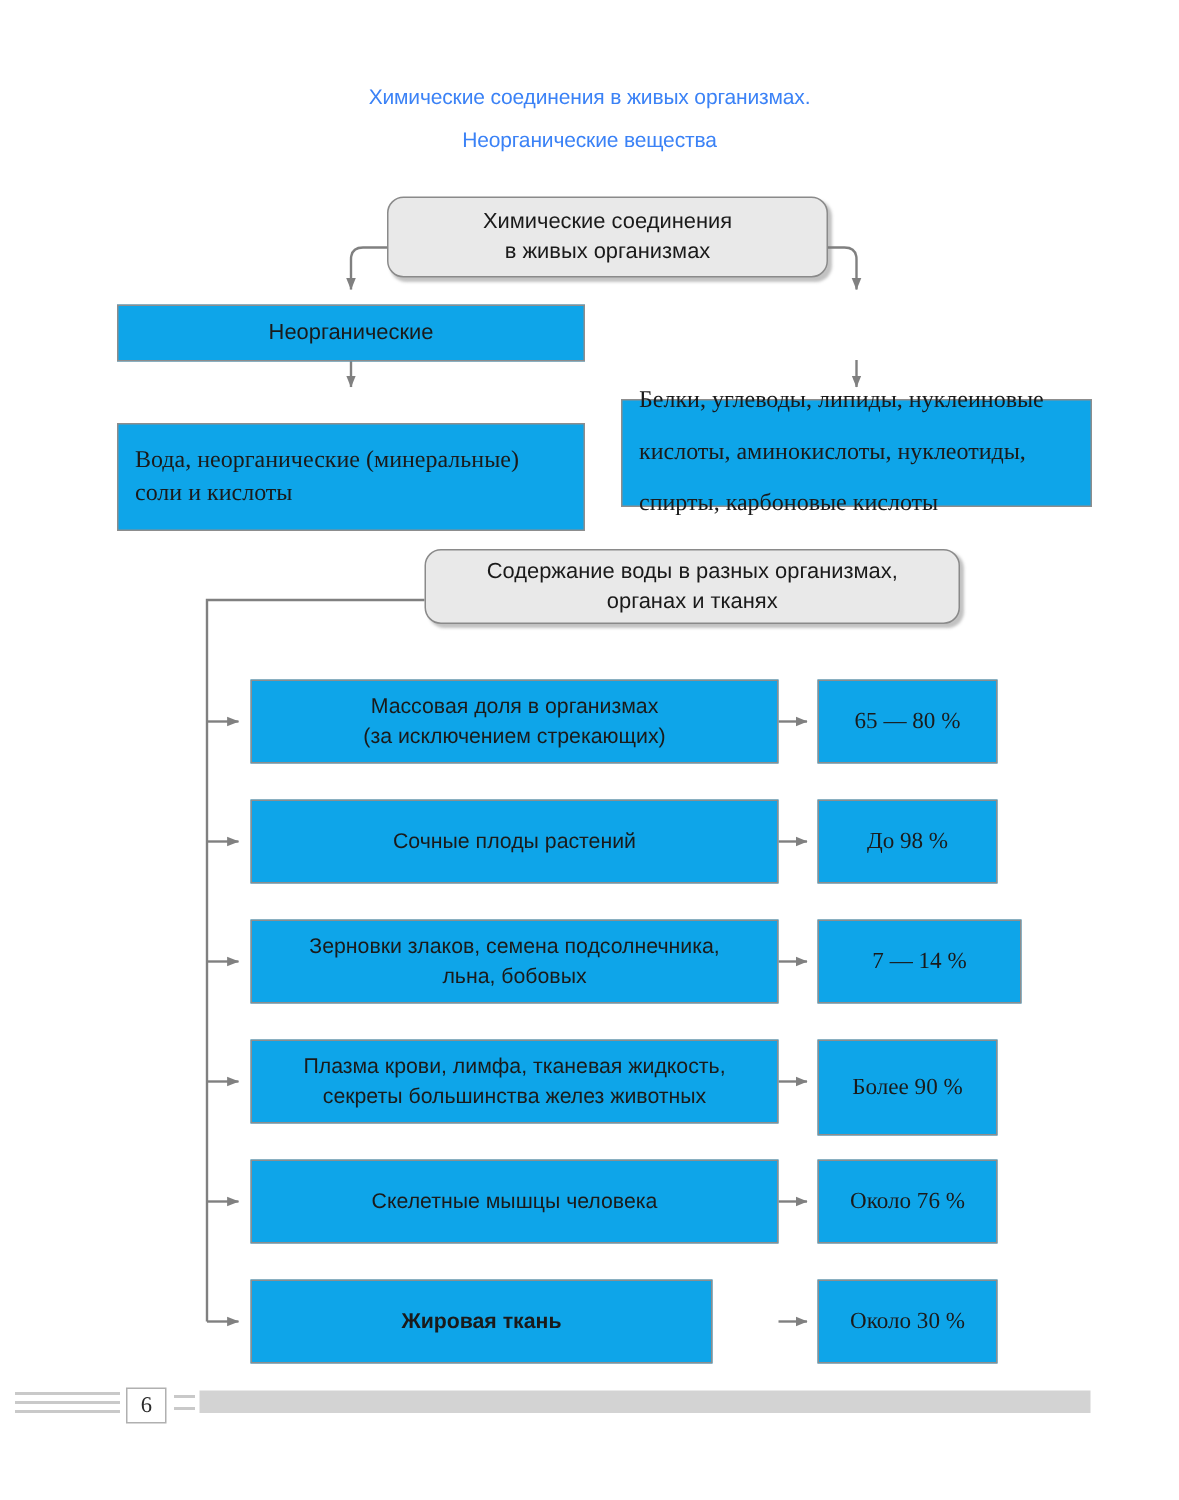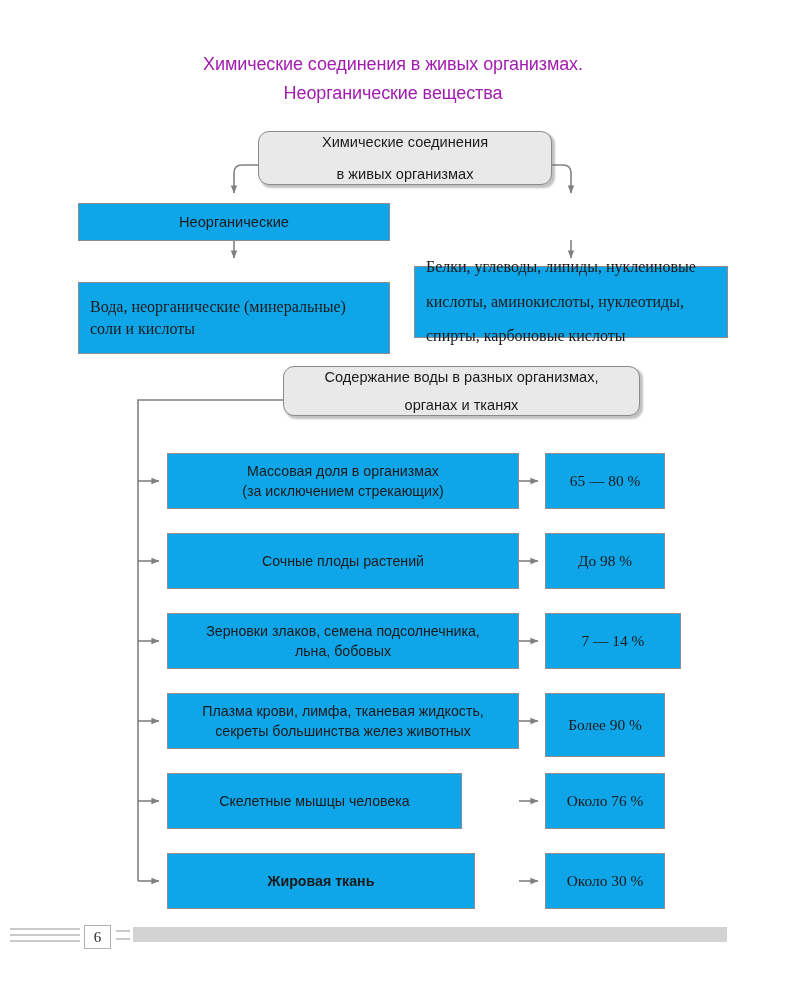--- a/index.html
+++ b/index.html
@@ -24,23 +24,23 @@
   }
 
   
   .title {
     position: absolute;
     left: 0;
     top: 50px;
     width: 786px;
     text-align: center;
     font-family: "Liberation Sans", sans-serif;
-    font-size: 18px;
+    font-size: 14px;
     line-height: 29px;
-    color: #a21caf;
+    color: #3b82f6;
     letter-spacing: -0.1px;
   }
   .title-line { display: block; }
 
   
   .box {
     position: absolute;
     box-sizing: border-box;
     background: #0ea5e9;
     border: 1.5px solid #8d8d8d;
@@ -51,21 +51,20 @@
   }
   .box.left-align {
     justify-content: flex-start;
     text-align: left;
   }
   .rounded {
     border-radius: 11px;
     background: #e9e9e9;
     border: 1.4px solid #8a8a8a;
     box-shadow: 2.5px 2.5px 2px rgba(120,120,120,0.45);
-    justify-content: space-between;
   }
 
   .sans { font-family: "Liberation Sans", sans-serif; }
   .serif { font-family: "Liberation Serif", serif; }
 
   .t-sans-15 { font-size: 14.6px; line-height: 20px; }
   .t-sans-14 { font-size: 14.2px; line-height: 20px; }
   .t-serif-16 { font-size: 16px; line-height: 22.5px; }
   .t-serif-15 { font-size: 15.4px; line-height: 22px; }
 
@@ -199,21 +198,21 @@
   </div>
 
   <div class="box sans t-sans-14 inner-pad" style="left:167px; top:693px; width:352px; height:56px; flex-direction:column;">
     <span>Плазма крови, лимфа, тканевая жидкость,</span>
     <span>секреты большинства желез животных</span>
   </div>
   <div class="box serif t-serif-15" style="left:545px; top:693px; width:120px; height:64px;">
     <span>Более 90 %</span>
   </div>
 
-  <div class="box sans t-sans-14 inner-pad" style="left:167px; top:773px; width:295px; height:56px; flex-direction:column;">
+  <div class="box sans t-sans-14 inner-pad" style="left:167px; top:773px; width:352px; height:56px; flex-direction:column;">
     <span>Скелетные мышцы человека</span>
   </div>
   <div class="box serif t-serif-15" style="left:545px; top:773px; width:120px; height:56px;">
     <span>Около 76 %</span>
   </div>
 
   <div class="box sans t-sans-14 inner-pad" style="left:167px; top:853px; width:308px; height:56px; flex-direction:column;font-weight:bold;">
     <span>Жировая ткань</span>
   </div>
   <div class="box serif t-serif-15" style="left:545px; top:853px; width:120px; height:56px;">

